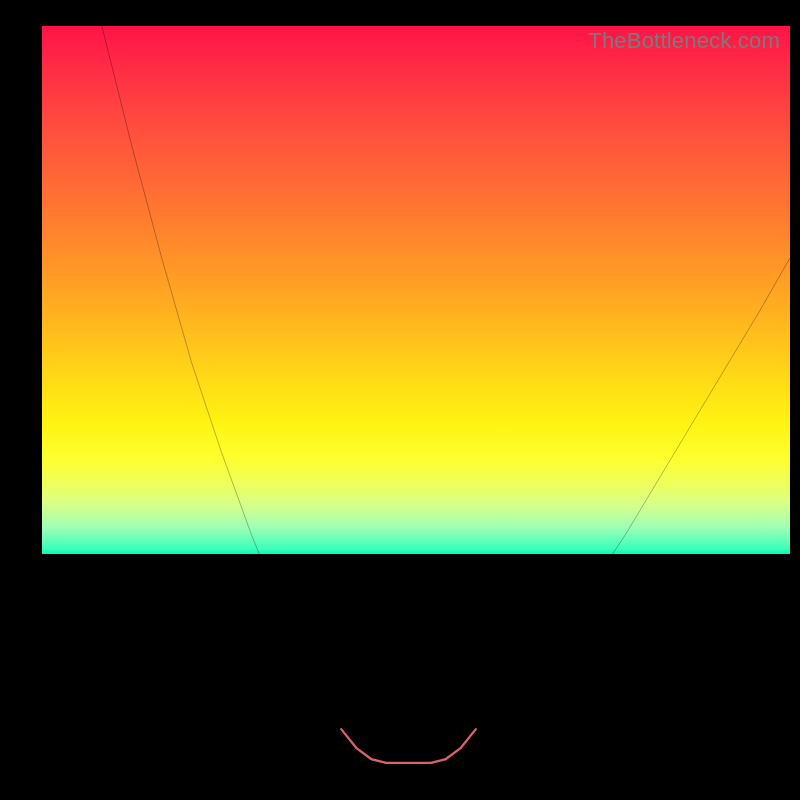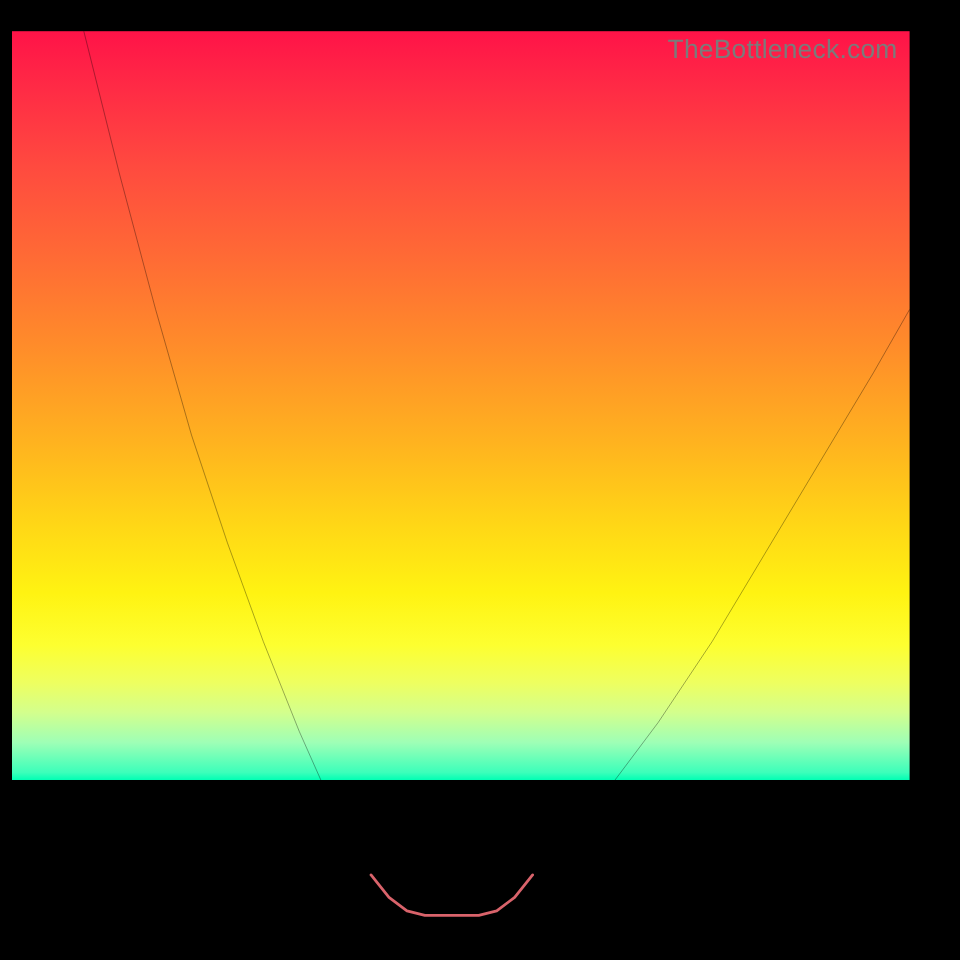--- a/index.html
+++ b/index.html
@@ -12,24 +12,24 @@
     font-family: Arial, Helvetica, sans-serif;
   }
   .frame {
     position: relative;
     width: 800px;
     height: 800px;
     background: #000;
   }
   .plot-area {
     position: absolute;
-    left: 10px;
+    left: 42px;
     top: 26px;
     width: 748px;
-    height: 624px;
+    height: 528px;
     
     background: linear-gradient(to bottom,
       #ff1348 0%,
       #ff2c45 8%,
       #ff4a3f 18%,
       #ff6a35 30%,
       #ff8c2a 42%,
       #ffb31f 55%,
       #ffd716 66%,
       #fff312 75%,

